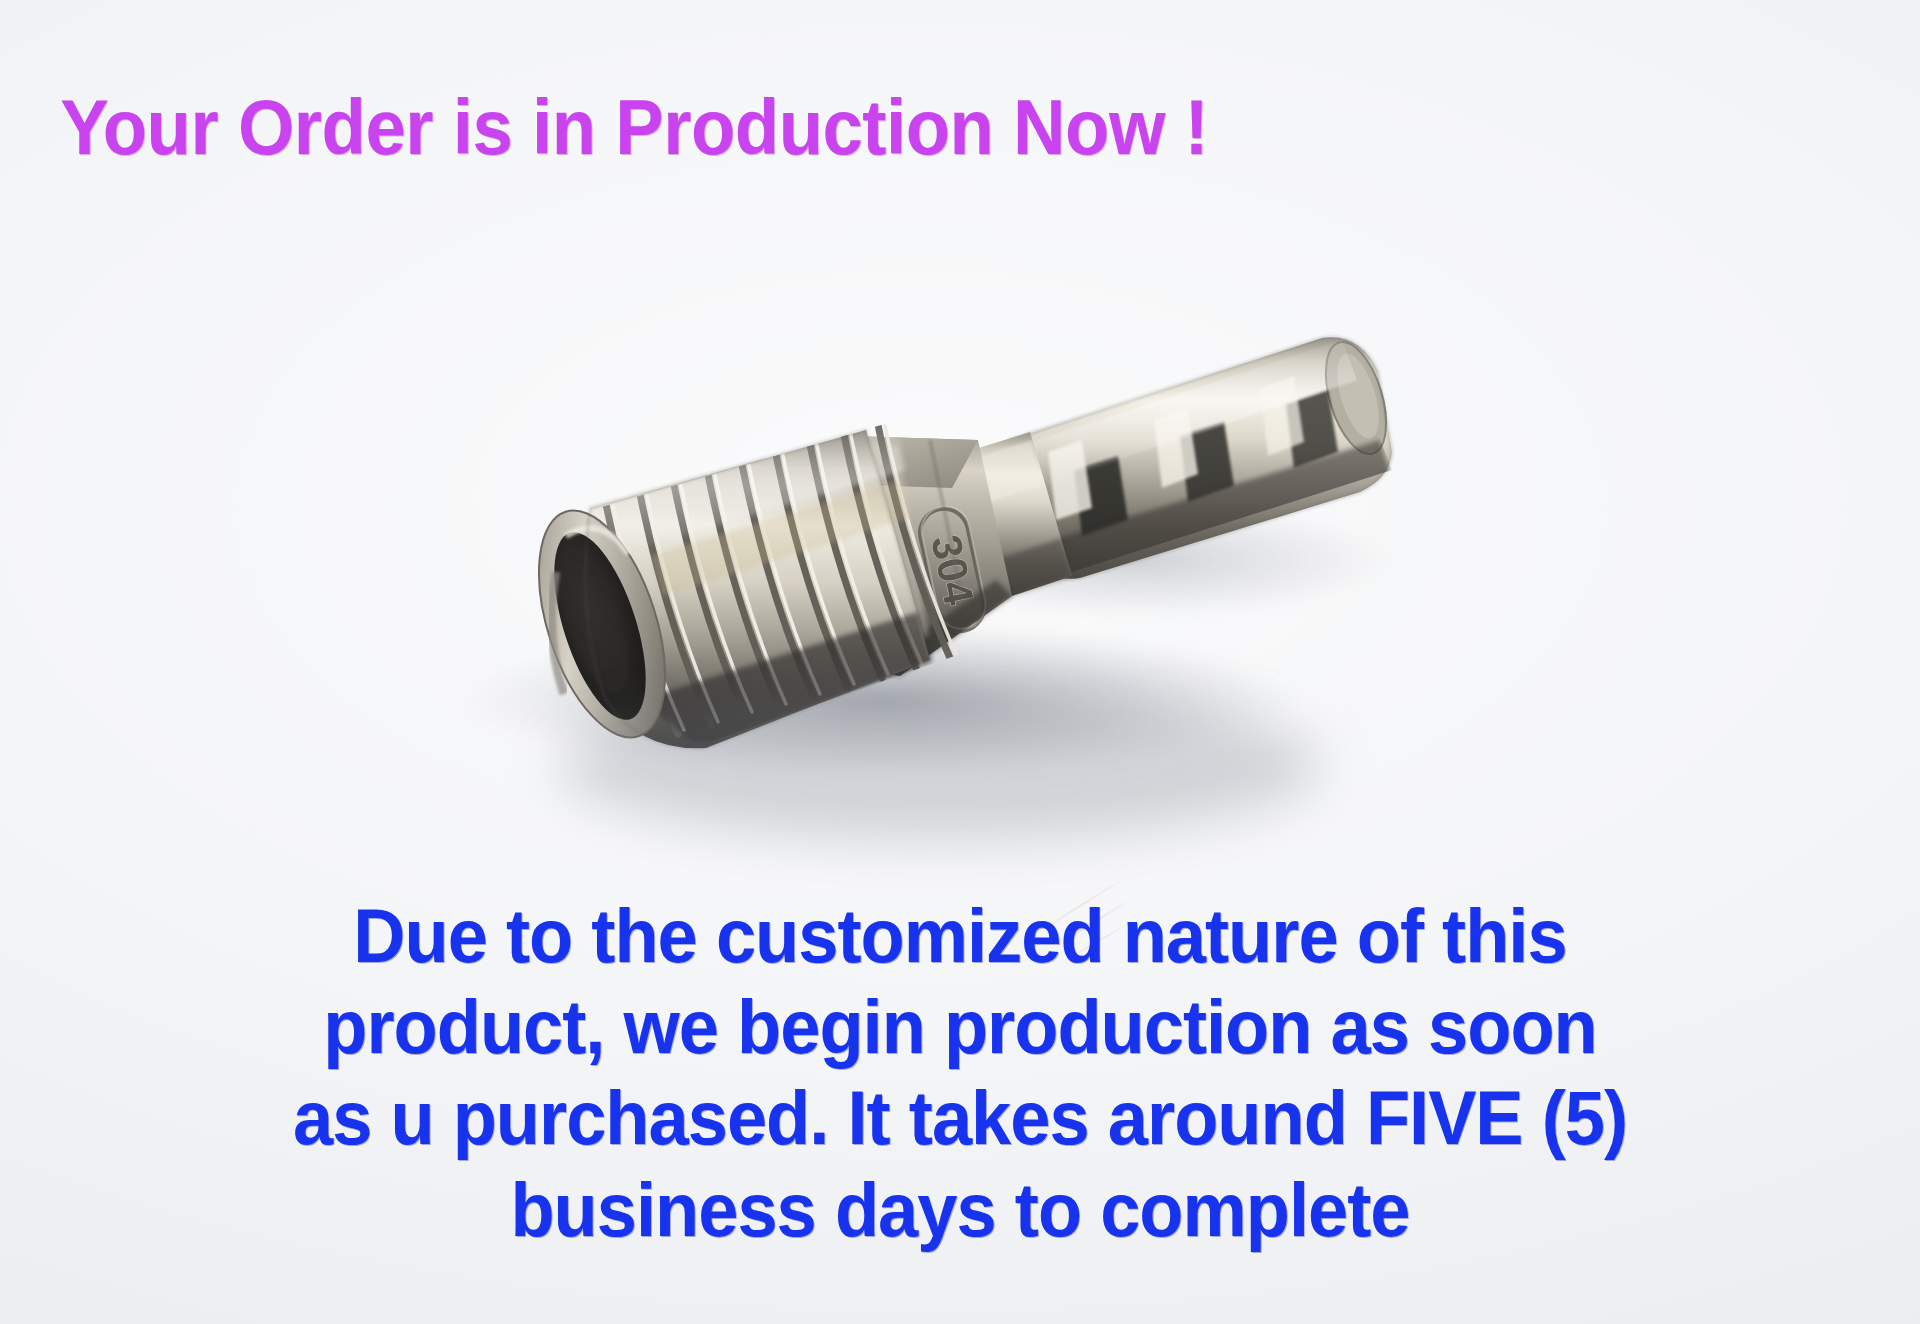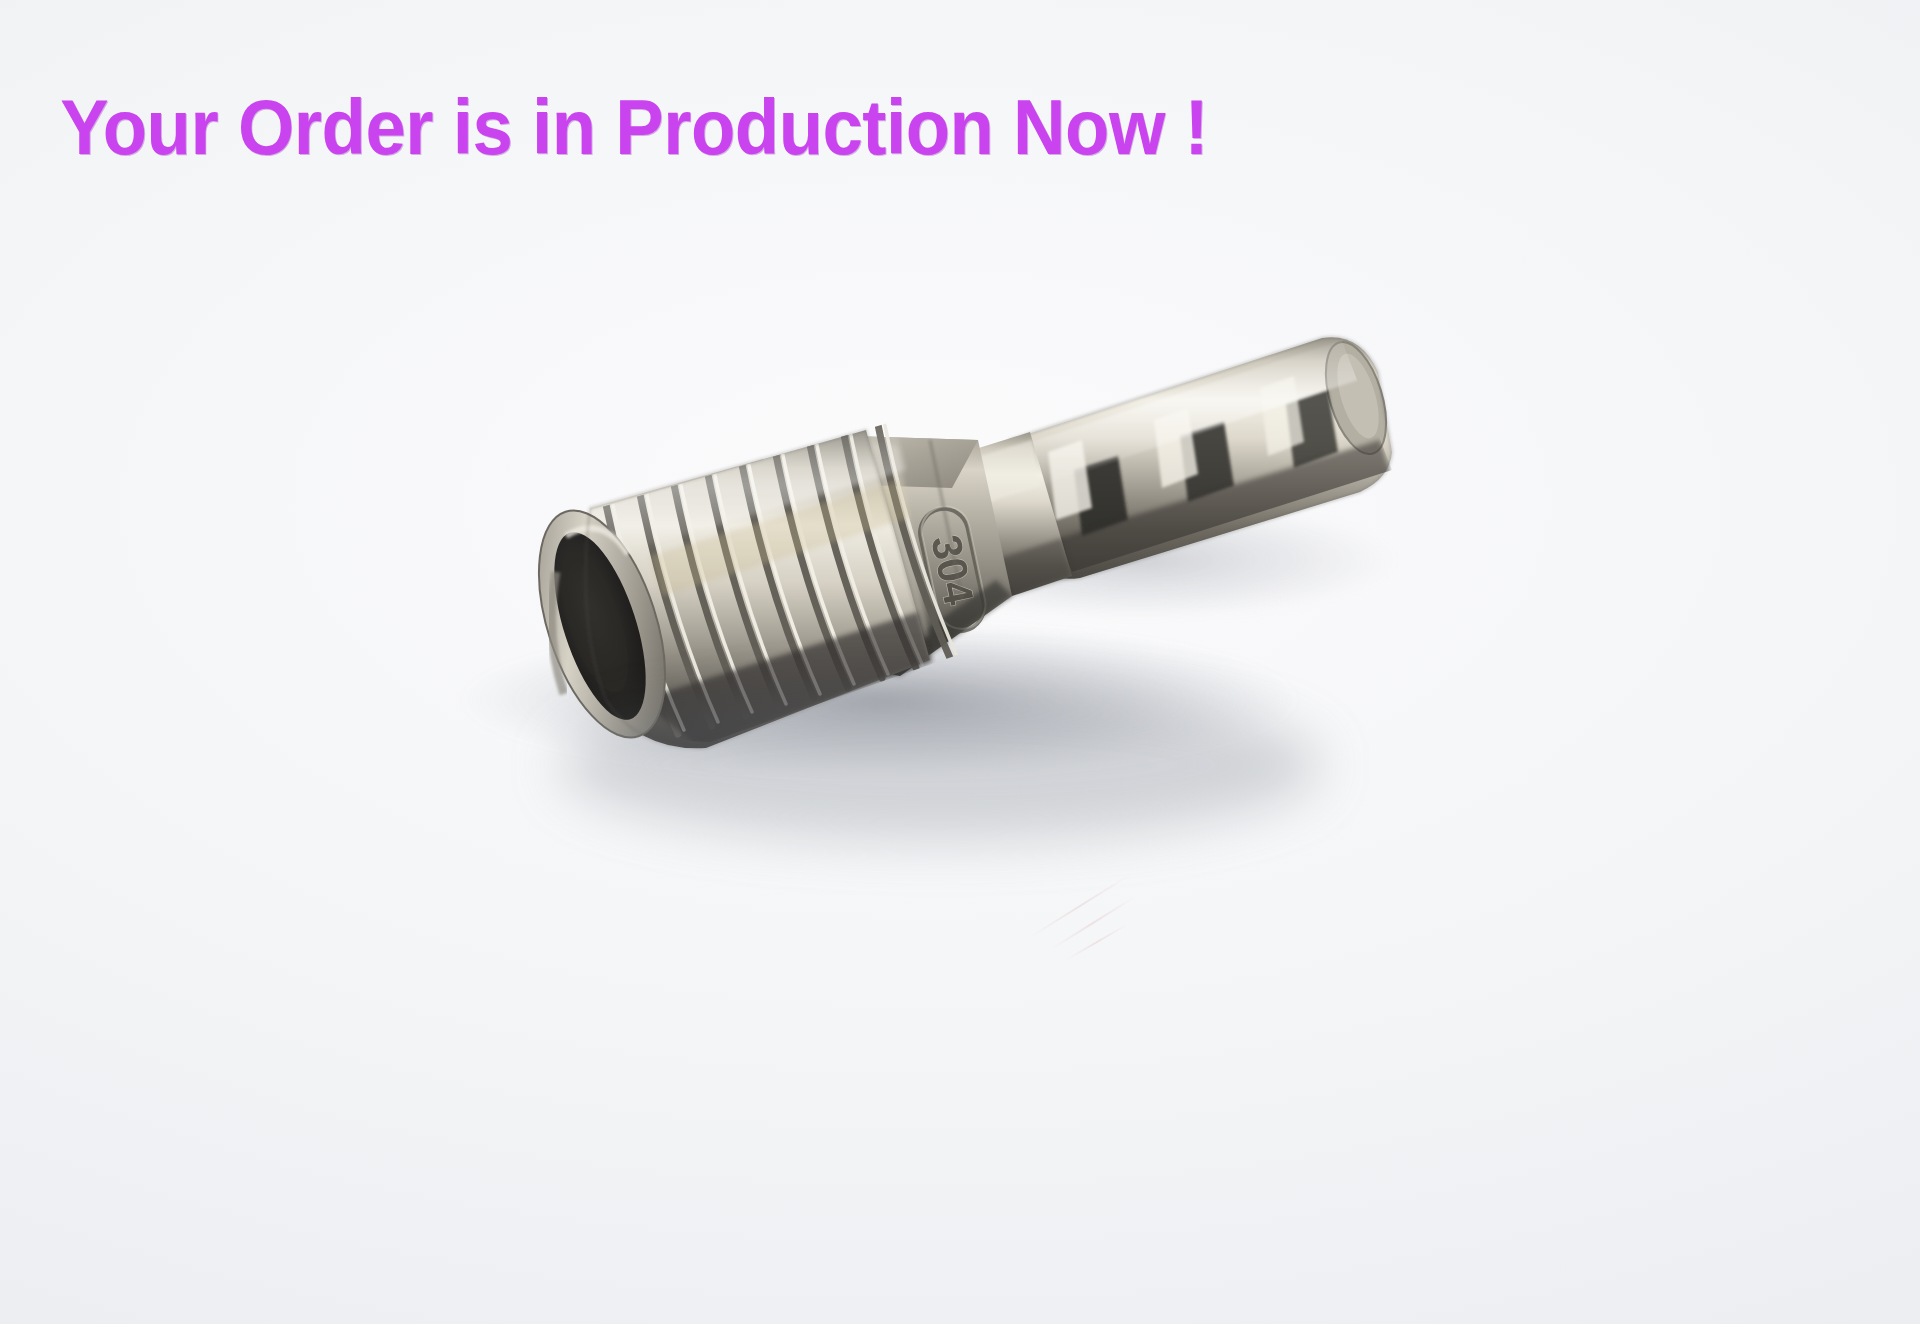--- a/index.html
+++ b/index.html
@@ -340,14 +340,20 @@
   </svg>
 
   <div class="backdrop-mark mark-a"></div>
   <div class="backdrop-mark mark-b"></div>
   <div class="backdrop-mark mark-c"></div>
 
   <div class="title-band">
     <span class="title-text">Your Order is in Production Now !</span>
   </div>
 
+  <div class="message-band">
+    <span class="message-line">Due to the customized nature of this</span>
+    <span class="message-line">product, we begin production as soon</span>
+    <span class="message-line">as u purchased. It takes around FIVE (5)</span>
+    <span class="message-line">business days to complete</span>
+  </div>
 
 </div>
 
 </body></html>

